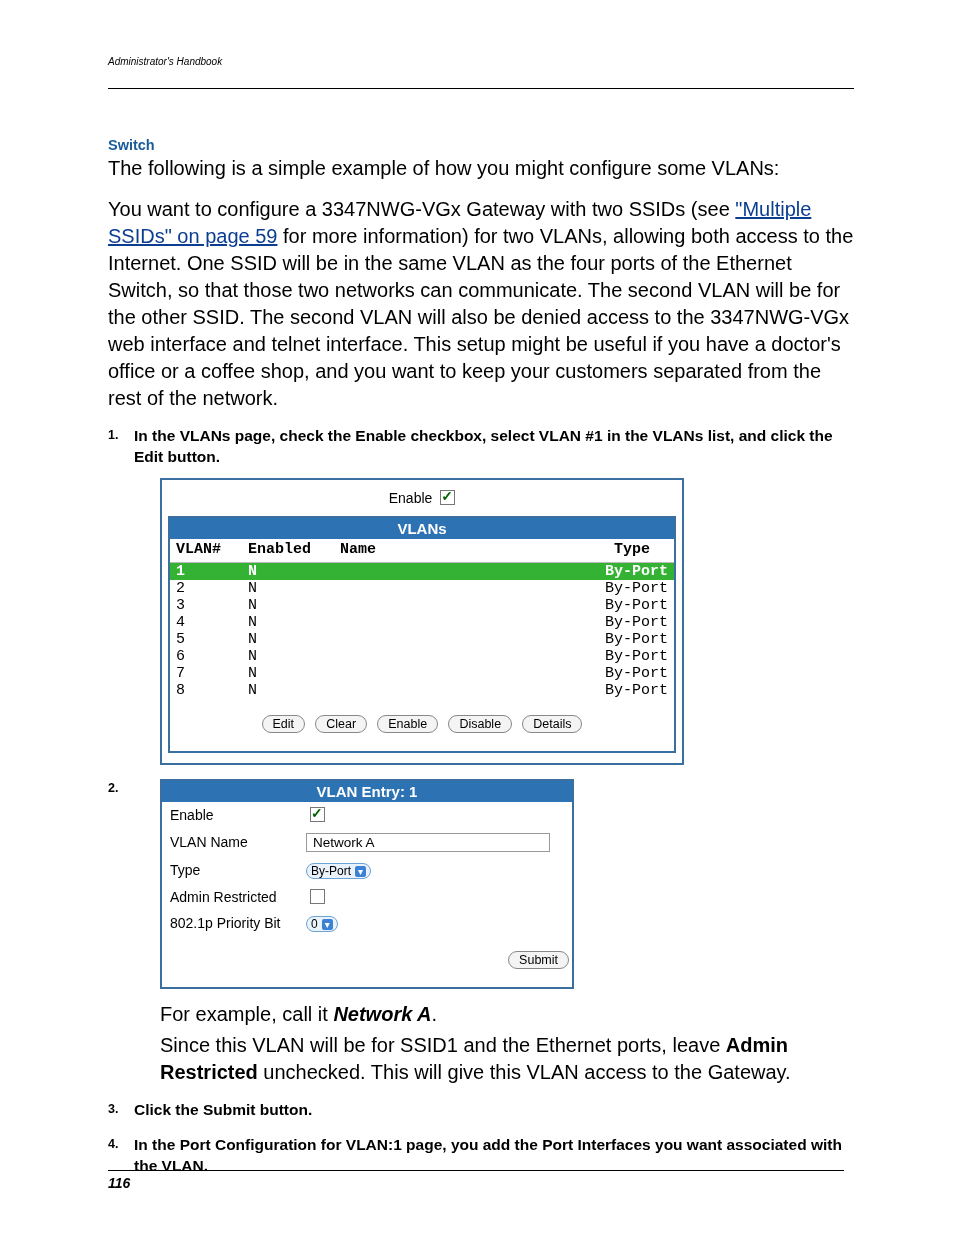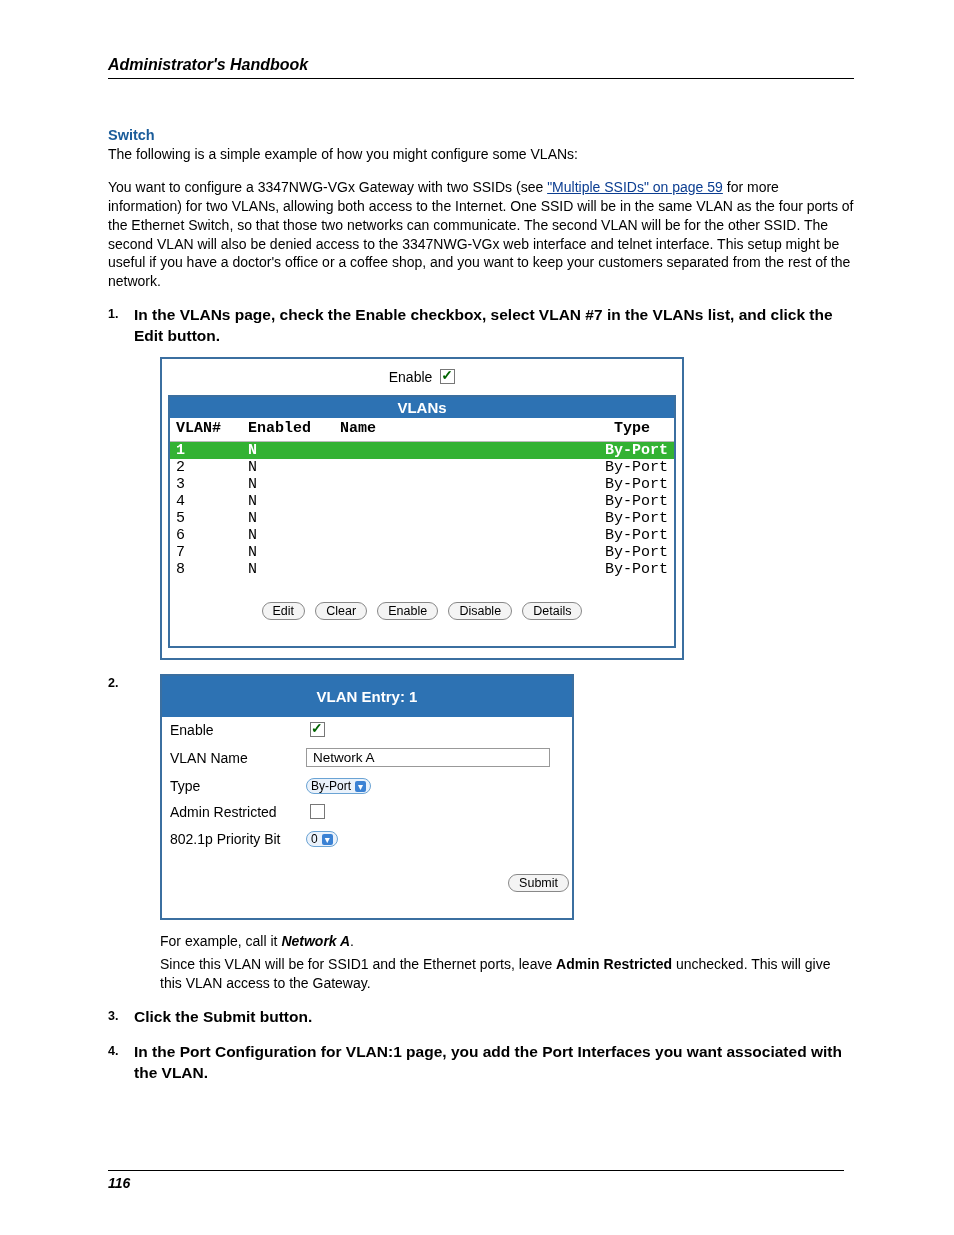--- a/index.html
+++ b/index.html
@@ -1,44 +1,44 @@
 <!DOCTYPE html>
 <html><head>
 <meta charset="utf-8">
 <style>
   html,body{margin:0;padding:0;background:#fff;font-family:Arial,Helvetica,sans-serif;color:#000;font-size:15px}
   .page{width:954px;height:1235px;position:relative;box-sizing:border-box;padding:56px 100px 40px 108px}
-  .runhead{font-style:italic;font-weight:bold;font-size:16px;margin-bottom:4px}
+  .runhead{font-style:italic;font-weight:normal;font-size:10px;margin-bottom:21px}
   .rule{border:none;border-top:1.5px solid #000;margin:0 0 48px 0}
   .sect-label{color:#1a5c9a;font-weight:bold;font-size:14.5px;margin-bottom:2px}
-  p{margin:0 0 14px 0;line-height:1.35;font-size:14px}
+  p{margin:0 0 14px 0;line-height:1.35;font-size:20px}
   a.xref{color:#0b3d91;text-decoration:underline}
   ol.steps{list-style:none;padding:0;margin:0}
   ol.steps>li{margin:0 0 14px 0;padding-left:26px;position:relative}
   ol.steps>li>.num{position:absolute;left:0;top:2px;font-weight:bold;font-size:12.5px}
   .step-head{font-weight:bold;font-size:15.5px;line-height:1.35}
   .figure{margin:10px 0 12px 26px}
   
   .vlan-box{width:520px;border:2px solid #3b6fa0;background:#fff}
   .vlan-enable{padding:10px 0;text-align:center;font-family:Arial;font-size:14px}
   .chk{display:inline-block;width:13px;height:13px;border:1px solid #777;background:#fff;position:relative;vertical-align:-2px;margin-left:4px}
   .chk.on::after{content:"✓";position:absolute;left:0;top:-3px;font-size:14px;color:#006400;font-weight:bold}
   .vlan-inner{margin:0 6px 10px 6px;border:2px solid #3b6fa0}
   .vlan-title{background:#2d72b3;color:#fff;text-align:center;font-weight:bold;font-size:15px;padding:2px 0}
   table.vlans{width:100%;border-collapse:collapse;font-family:"Courier New",monospace;font-size:15px}
   table.vlans th{font-weight:bold;text-align:left;padding:2px 6px 4px 6px;border-bottom:1px solid #bbb;font-family:"Courier New",monospace}
   table.vlans th.type{text-align:right;padding-right:24px}
   table.vlans td{padding:0 6px}
   table.vlans td.type{text-align:right}
   tr.sel td{background:#33b233;color:#fff;font-weight:bold}
   .btnrow{text-align:center;padding:8px 0 10px 0}
-  .pillbtn{display:inline-block;border:1px solid #888;border-radius:10px;padding:1px 10px;margin:16px 3px;font-size:12.5px;background:#f4f4f4}
+  .pillbtn{display:inline-block;border:1px solid #888;border-radius:10px;padding:1px 10px;margin:8px 3px;font-size:12.5px;background:#f4f4f4}
   
   .entry-box{width:410px;border:2px solid #3b6fa0}
-  .entry-title{background:#2d72b3;color:#fff;text-align:center;font-weight:bold;font-size:15px;padding:12px 0}
+  .entry-title{background:#2d72b3;color:#fff;text-align:center;font-weight:bold;font-size:15px;padding:2px 0}
   table.entry{width:100%;border-collapse:collapse;font-size:14px}
   table.entry td{padding:5px 8px}
   table.entry td.lab{width:120px;white-space:nowrap}
   .txtfield{display:inline-block;border:1px solid #999;padding:1px 6px;min-width:230px;font-size:13.5px;background:#fff}
   .selectbox{display:inline-block;border:1px solid #6aa3d4;border-radius:8px;background:#eaf2fb;font-size:12px;padding:0 4px}
   .selectbox .arrow{background:#3b82d4;color:#fff;padding:0 3px;margin-left:4px;border-radius:2px;font-size:10px}
   .entry-submit{text-align:right;padding:6px 0 10px 0}
   .body-after{margin-left:26px;font-size:14.8px;line-height:1.35}
   .body-after p{margin:0 0 4px 0}
   .footer{position:absolute;left:108px;right:110px;bottom:44px}
@@ -55,21 +55,21 @@
   <div class="sect-label">Switch</div>
   <p>The following is a simple example of how you might configure some VLANs:</p>
 
   <p>
     <span>You want to configure a 3347NWG-VGx Gateway with two SSIDs (see </span><a class="xref" href="#">"Multiple SSIDs" on page 59</a><span> for more information) for two VLANs, allowing both access to the Internet. One SSID will be in the same VLAN as the four ports of the Ethernet Switch, so that those two networks can communicate. The second VLAN will be for the other SSID. The second VLAN will also be denied access to the 3347NWG-VGx web interface and telnet interface. This setup might be useful if you have a doctor's office or a coffee shop, and you want to keep your customers separated from the rest of the network.</span>
   </p>
 
   <ol class="steps">
     <li>
       <span class="num">1.</span>
-      <div class="step-head">In the VLANs page, check the Enable checkbox, select VLAN #7 in the VLANs list, and click the Edit button.</div>
+      <div class="step-head">In the VLANs page, check the Enable checkbox, select VLAN #1 in the VLANs list, and click the Edit button.</div>
 
       <div class="figure">
         <div class="vlan-box">
           <div class="vlan-enable">
             <span>Enable</span>
             <span class="chk on"></span>
           </div>
           <div class="vlan-inner">
             <div class="vlan-title">VLANs</div>
             <table class="vlans">

